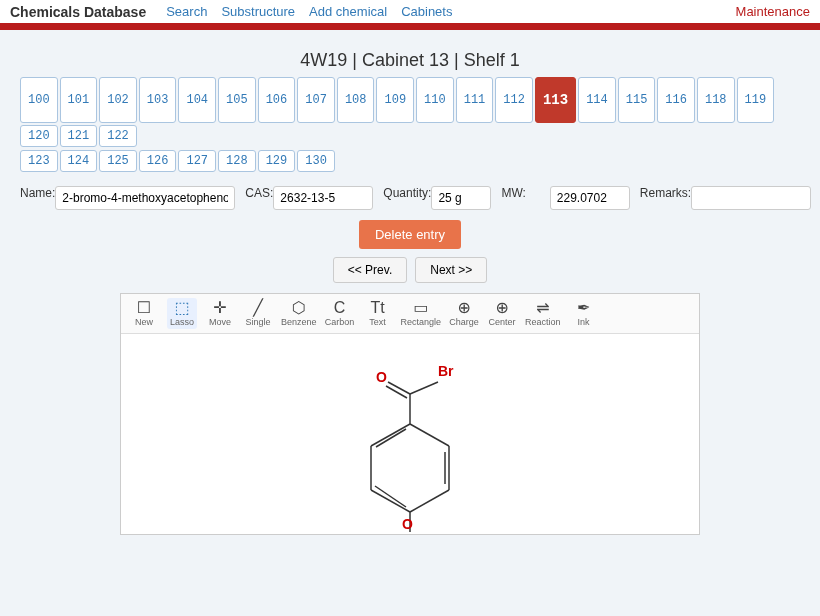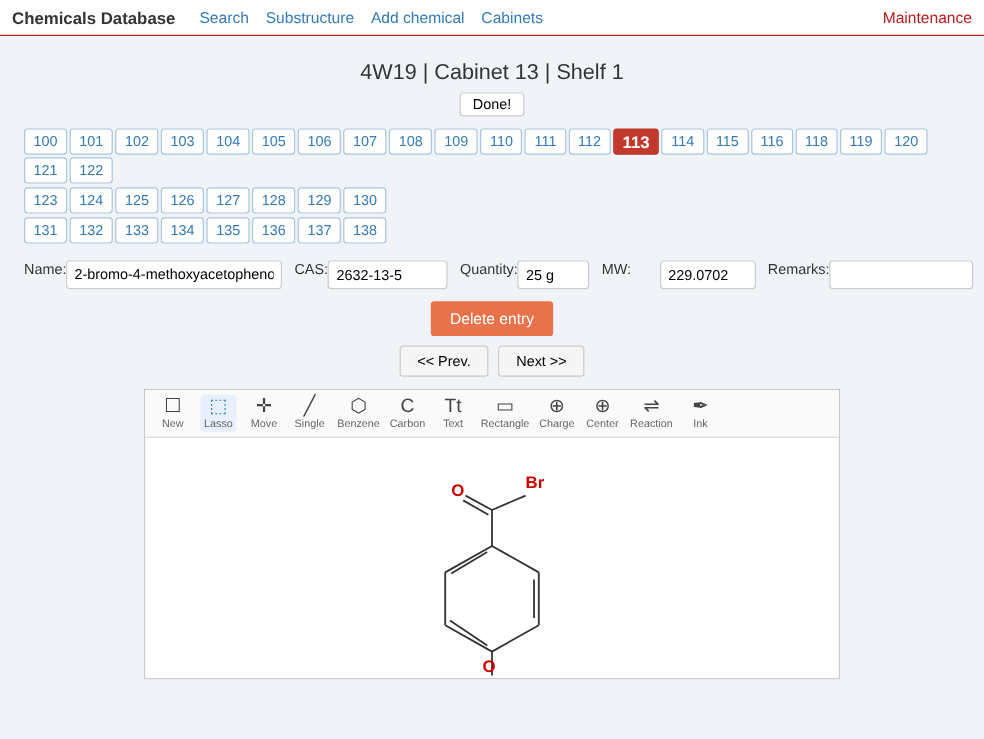--- a/index.html
+++ b/index.html
@@ -1,21 +1,21 @@
 <!DOCTYPE html>
 <html><head>
   <meta charset="utf-8">
   <style>
     * { box-sizing: border-box; margin: 0; padding: 0; }
     body { font-family: Arial, sans-serif; font-size: 13px; background: #f0f4f8; color: #333; }
 
     
     #navbar {
       background: #fff;
-      border-bottom: 1px solid #b91c1c;
+      border-bottom: 7px solid #b91c1c;
       display: flex;
       align-items: center;
       padding: 0 10px;
       height: 30px;
     }
     #navbar [data-name="app-title"] {
       font-weight: bold;
       font-size: 14px;
       margin-right: 20px;
     }
@@ -75,28 +75,29 @@
     .shelf-btn {
       background: #fff;
       border: 1px solid #aac5e0;
       border-radius: 3px;
       padding: 3px 7px;
       font-size: 12px;
       color: #337ab7;
       cursor: pointer;
       min-width: 34px;
       text-align: center;
+      font-family: Liberation Mono, monospace;
     }
     .shelf-btn.active {
       background: #c0392b;
       color: #fff;
       border-color: #c0392b;
       font-weight: bold;
       font-size: 14px;
-      padding: 2px 7px;
+      padding: 14px 7px;
     }
 
     
     #form-area {
       display: flex;
       align-items: flex-start;
       gap: 10px;
       margin: 14px 0 10px;
     }
     .form-field {
@@ -222,23 +223,20 @@
   <span data-name="nav-substructure">Substructure</span>
   <span data-name="nav-add-chemical">Add chemical</span>
   <span data-name="nav-cabinets">Cabinets</span>
   <span data-name="nav-maintenance">Maintenance</span>
 </div>
 
 <div id="main" data-name="main-content">
 
   <div id="breadcrumb-title" data-name="breadcrumb-title">4W19 | Cabinet 13 | Shelf 1</div>
 
-  <div id="done-row" data-name="done-row">
-    <button id="done-btn" data-name="done-button">Done!</button>
-  </div>
 
   <div class="shelf-section" data-name="shelf-grid">
     <div class="shelf-row" id="shelf-row1" data-name="shelf-row-1">
         <button class="shelf-btn" data-name="shelf-btn-100">100</button>
         <button class="shelf-btn" data-name="shelf-btn-101">101</button>
         <button class="shelf-btn" data-name="shelf-btn-102">102</button>
         <button class="shelf-btn" data-name="shelf-btn-103">103</button>
         <button class="shelf-btn" data-name="shelf-btn-104">104</button>
         <button class="shelf-btn" data-name="shelf-btn-105">105</button>
         <button class="shelf-btn" data-name="shelf-btn-106">106</button>
@@ -261,30 +259,20 @@
     <div class="shelf-row" id="shelf-row2" data-name="shelf-row-2">
         <button class="shelf-btn" data-name="shelf-btn-123">123</button>
         <button class="shelf-btn" data-name="shelf-btn-124">124</button>
         <button class="shelf-btn" data-name="shelf-btn-125">125</button>
         <button class="shelf-btn" data-name="shelf-btn-126">126</button>
         <button class="shelf-btn" data-name="shelf-btn-127">127</button>
         <button class="shelf-btn" data-name="shelf-btn-128">128</button>
         <button class="shelf-btn" data-name="shelf-btn-129">129</button>
         <button class="shelf-btn" data-name="shelf-btn-130">130</button>
       </div>
-    <div class="shelf-row" id="shelf-row3" data-name="shelf-row-3">
-        <button class="shelf-btn" data-name="shelf-btn-131">131</button>
-        <button class="shelf-btn" data-name="shelf-btn-132">132</button>
-        <button class="shelf-btn" data-name="shelf-btn-133">133</button>
-        <button class="shelf-btn" data-name="shelf-btn-134">134</button>
-        <button class="shelf-btn" data-name="shelf-btn-135">135</button>
-        <button class="shelf-btn" data-name="shelf-btn-136">136</button>
-        <button class="shelf-btn" data-name="shelf-btn-137">137</button>
-        <button class="shelf-btn" data-name="shelf-btn-138">138</button>
-      </div>
   </div>
 
   <div id="form-area" data-name="form-area">
     <div class="form-field" id="field-name" data-name="name-field-group">
       <label data-name="name-label">Name:</label>
       <input type="text" data-name="name-input" value="2-bromo-4-methoxyacetophenone" style="">
     </div>
     <div class="form-field" id="field-cas" data-name="cas-field-group">
       <label data-name="cas-label">CAS:</label>
       <input type="text" data-name="cas-input" value="2632-13-5" style="">

